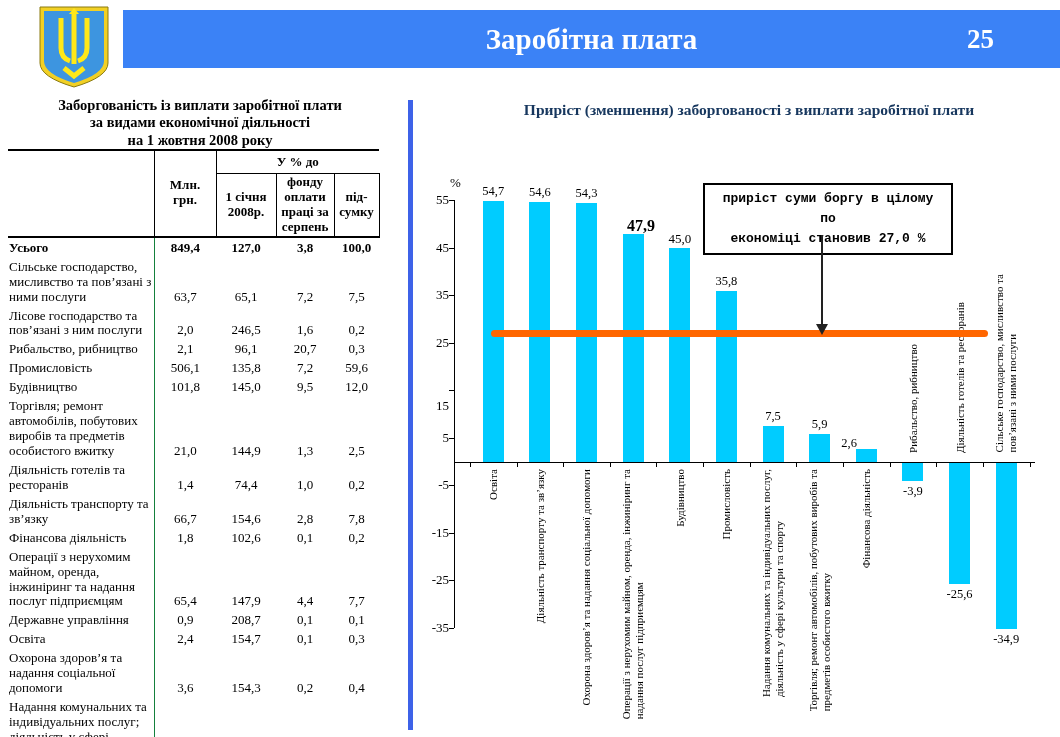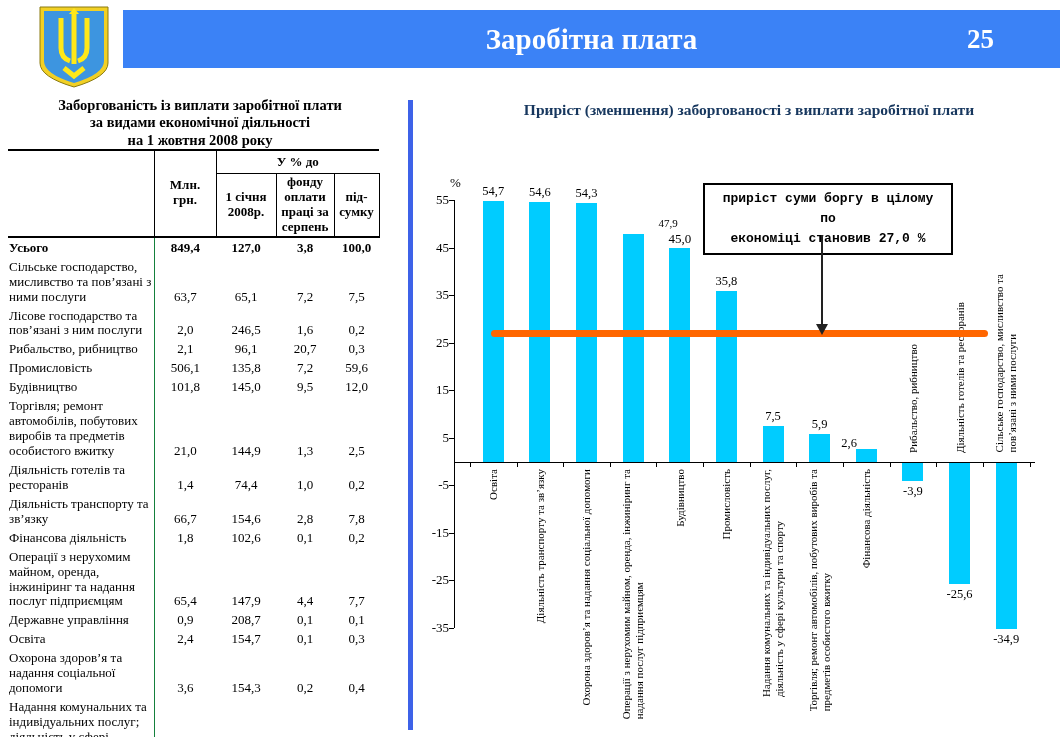--- a/index.html
+++ b/index.html
@@ -219,21 +219,21 @@
       <div style="left: 450px; top: 175.042px; font-size: 13px;">%</div>
       <div style="left: 449px; top: 200.042px; width: 5px; height: 1px; background: rgb(0, 0, 0);"></div>
       <div style="left: 405px; top: 192.042px; width: 44px; text-align: right; font-size: 13px;">55</div>
       <div style="left: 449px; top: 247.598px; width: 5px; height: 1px; background: rgb(0, 0, 0);"></div>
       <div style="left: 405px; top: 239.598px; width: 44px; text-align: right; font-size: 13px;">45</div>
       <div style="left: 449px; top: 295.154px; width: 5px; height: 1px; background: rgb(0, 0, 0);"></div>
       <div style="left: 405px; top: 287.154px; width: 44px; text-align: right; font-size: 13px;">35</div>
       <div style="left: 449px; top: 342.71px; width: 5px; height: 1px; background: rgb(0, 0, 0);"></div>
       <div style="left: 405px; top: 334.71px; width: 44px; text-align: right; font-size: 13px;">25</div>
       <div style="left: 449px; top: 390.266px; width: 5px; height: 1px; background: rgb(0, 0, 0);"></div>
-      <div style="left: 405px; top: 382px; width: 44px; text-align: right; font-size: 13px;">15</div>
+      <div style="left: 405px; top: 398px; width: 44px; text-align: right; font-size: 13px;">15</div>
       <div style="left: 449px; top: 437.822px; width: 5px; height: 1px; background: rgb(0, 0, 0);"></div>
       <div style="left: 405px; top: 429.822px; width: 44px; text-align: right; font-size: 13px;">5</div>
       <div style="left: 449px; top: 485.378px; width: 5px; height: 1px; background: rgb(0, 0, 0);"></div>
       <div style="left: 405px; top: 477.378px; width: 44px; text-align: right; font-size: 13px;">-5</div>
       <div style="left: 449px; top: 532.934px; width: 5px; height: 1px; background: rgb(0, 0, 0);"></div>
       <div style="left: 405px; top: 524.934px; width: 44px; text-align: right; font-size: 13px;">-15</div>
       <div style="left: 449px; top: 580.49px; width: 5px; height: 1px; background: rgb(0, 0, 0);"></div>
       <div style="left: 405px; top: 572.49px; width: 44px; text-align: right; font-size: 13px;">-25</div>
       <div style="left: 449px; top: 628.046px; width: 5px; height: 1px; background: rgb(0, 0, 0);"></div>
       <div style="left: 405px; top: 620.046px; width: 44px; text-align: right; font-size: 13px;">-35</div>
@@ -259,21 +259,21 @@
       <div style="left: 514.84px; top: 184.944px; width: 50px; text-align: center; font-size: 12.5px;">54,6</div>
       <div style="position: absolute; left: 539.84px; transform: translateX(-50%); top: 468.6px;">
         <div class="vtext">Діяльність транспорту та зв’язку</div>
       </div>
       <div style="left: 575.98px; top: 203.371px; width: 21px; height: 258.229px; background: rgb(0, 204, 255);"></div>
       <div style="left: 561.48px; top: 186.371px; width: 50px; text-align: center; font-size: 12.5px;">54,3</div>
       <div style="position: absolute; left: 586.48px; transform: translateX(-50%); top: 468.6px;">
         <div class="vtext">Охорона здоров’я та надання соціальної допомоги</div>
       </div>
       <div style="left: 622.62px; top: 233.807px; width: 21px; height: 227.793px; background: rgb(0, 204, 255);"></div>
-      <div style="left: 643px; top: 216.807px; width: 50px; text-align: center; font-size: 11px;">47,9</div>
+      <div style="left: 616px; top: 216.807px; width: 50px; text-align: center; font-size: 16px; font-weight: bold;">47,9</div>
       <div style="position: absolute; left: 633.12px; transform: translateX(-50%); top: 468.6px;">
         <div class="vtext">Операції з нерухомим майном, оренда, інжиніринг та
 надання послуг підприємцям</div>
       </div>
       <div style="left: 669.26px; top: 247.598px; width: 21px; height: 214.002px; background: rgb(0, 204, 255);"></div>
       <div style="left: 654.76px; top: 230.598px; width: 50px; text-align: center; font-size: 13px;">45,0</div>
       <div style="position: absolute; left: 679.76px; transform: translateX(-50%); top: 468.6px;">
         <div class="vtext">Будівництво</div>
       </div>
       <div style="left: 715.9px; top: 291.35px; width: 21px; height: 170.25px; background: rgb(0, 204, 255);"></div>

